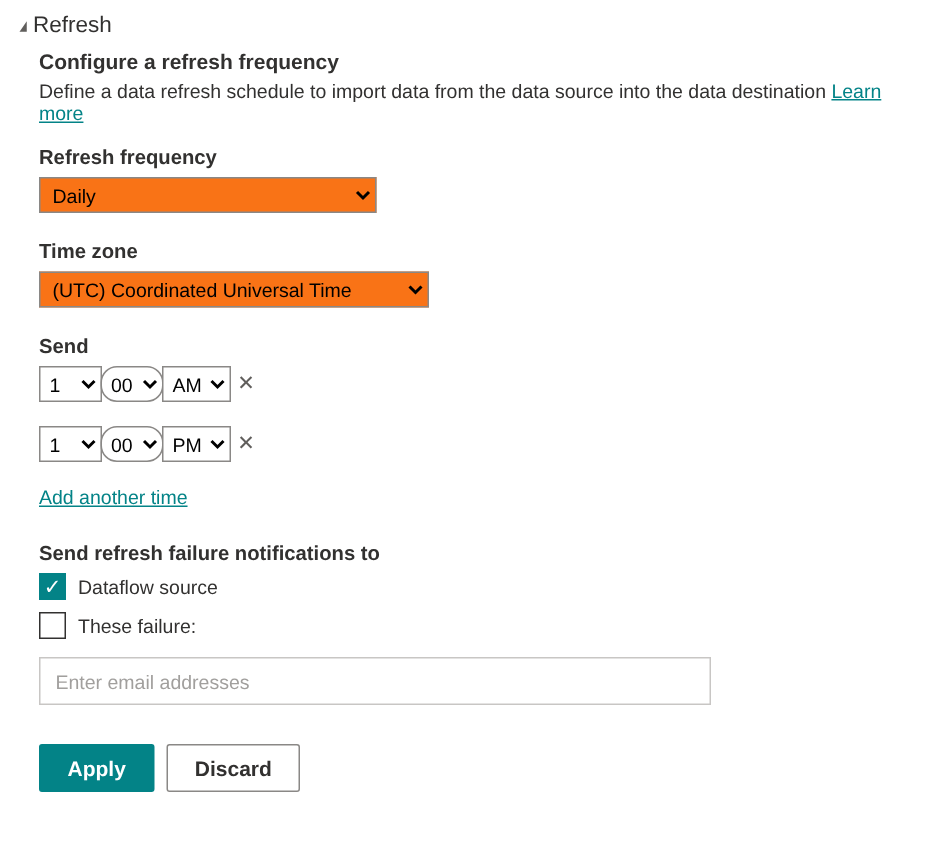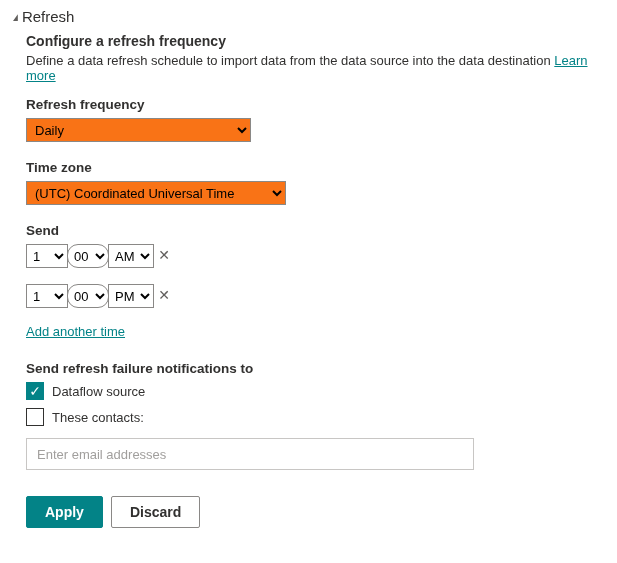--- a/index.html
+++ b/index.html
@@ -231,21 +231,21 @@
   <div class="field-block" style="margin-top:22px;">
     <div class="field-label">Send refresh failure notifications to</div>
 
     <div class="checkbox-row">
       <div class="chk checked">✓</div>
       <span>Dataflow source</span>
     </div>
 
     <div class="checkbox-row">
       <div class="chk"></div>
-      <span>These contacts:</span>
+      <span>These failure:</span>
     </div>
 
     <input class="email-input" type="text" placeholder="Enter email addresses" style="">
   </div>
 
   <div class="button-row">
     <button class="btn btn-primary">Apply</button>
     <button class="btn btn-secondary">Discard</button>
   </div>
 

